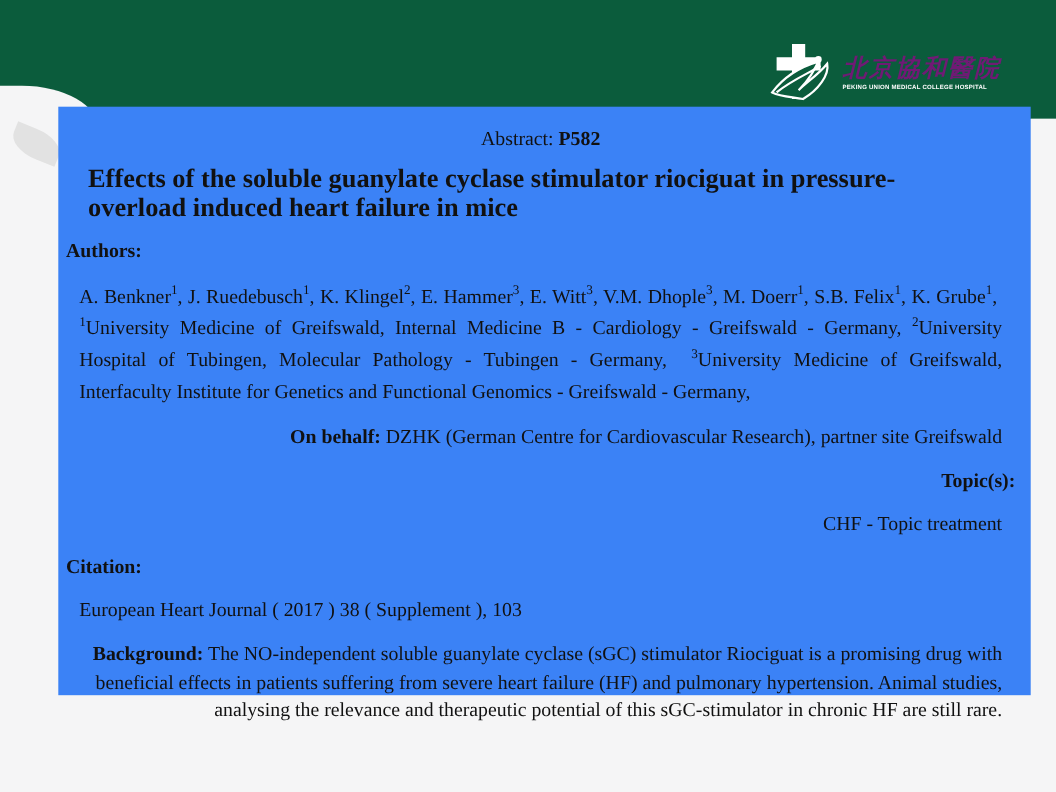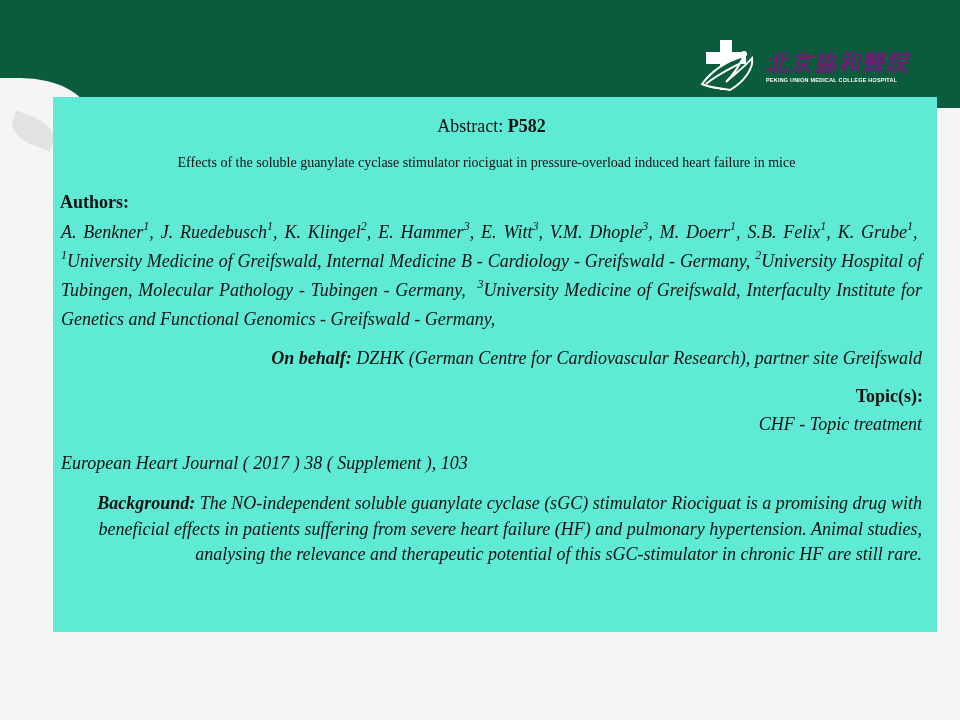--- a/index.html
+++ b/index.html
@@ -38,34 +38,34 @@
   .logo-cn {
     color:#701a75; font-family:"DejaVu Serif", serif; font-weight:bold;
     font-size:22px; letter-spacing:2px; line-height:26px; font-style:italic;
   }
   .logo-en {
     color:#fff; font-family:"Liberation Sans", sans-serif;
     font-size:5.5px; letter-spacing:0.2px; margin-top:2px; font-weight:bold;
   }
   .card {
     position:absolute; left:53px; top:97px; width:884px; height:535px;
-    background:#5eead4;
+    background:#3b82f6;
     box-sizing:border-box; padding:16px 14px 0 7px;
   }
   .abstract-id {
     text-align:center; font-size:18px; line-height:22px; margin-top:2px;
   }
   .abstract-id b { font-weight:bold; }
   .title {
-    text-align:center; font-weight:normal; font-size:14px; line-height:26px;
+    text-align:left; font-weight:bold; font-size:24px; line-height:26px;
     margin:13px 30px 0 20px;
   }
   .section { margin-top:16px; font-size:18px; line-height:29px; }
   .section .label { font-weight:bold; }
-  .section p { margin:1px;font-style:italic; }
+  .section p { margin:12px; }
   .authors-body { line-height:29px; text-align:justify; }
   .authors-body sup { font-size:12px; line-height:0; vertical-align:8px; }
   .bg-body { line-height:25.5px;text-align:right; }
 </style>
 </head>
 <body>
 
 <div class="header-band"></div>
 <div class="header-curve"></div>
 <div class="leaf"></div>
@@ -113,19 +113,20 @@
   <div class="section" style="margin-top:10px;text-align:right;">
     <p><span class="label">On behalf:</span><span> DZHK (German Centre for Cardiovascular Research), partner site Greifswald</span></p>
   </div>
 
   <div class="section" style="margin-top:10px; line-height:27px;text-align:right;">
     <div class="label">Topic(s):</div>
     <p>CHF - Topic treatment</p>
   </div>
 
   <div class="section" style="margin-top:12px; line-height:27px;">
+    <div class="label">Citation:</div>
     <p>European Heart Journal ( 2017 ) 38 ( Supplement ), 103</p>
   </div>
 
   <div class="section" style="margin-top:14px;">
     <p class="bg-body"><span class="label">Background:</span><span> The NO-independent soluble guanylate cyclase (sGC) stimulator Riociguat is a promising drug with beneficial effects in patients suffering from severe heart failure (HF) and pulmonary hypertension. Animal studies, analysing the relevance and therapeutic potential of this sGC-stimulator in chronic HF are still rare.</span></p>
   </div>
 </div>
 
 </body></html>

